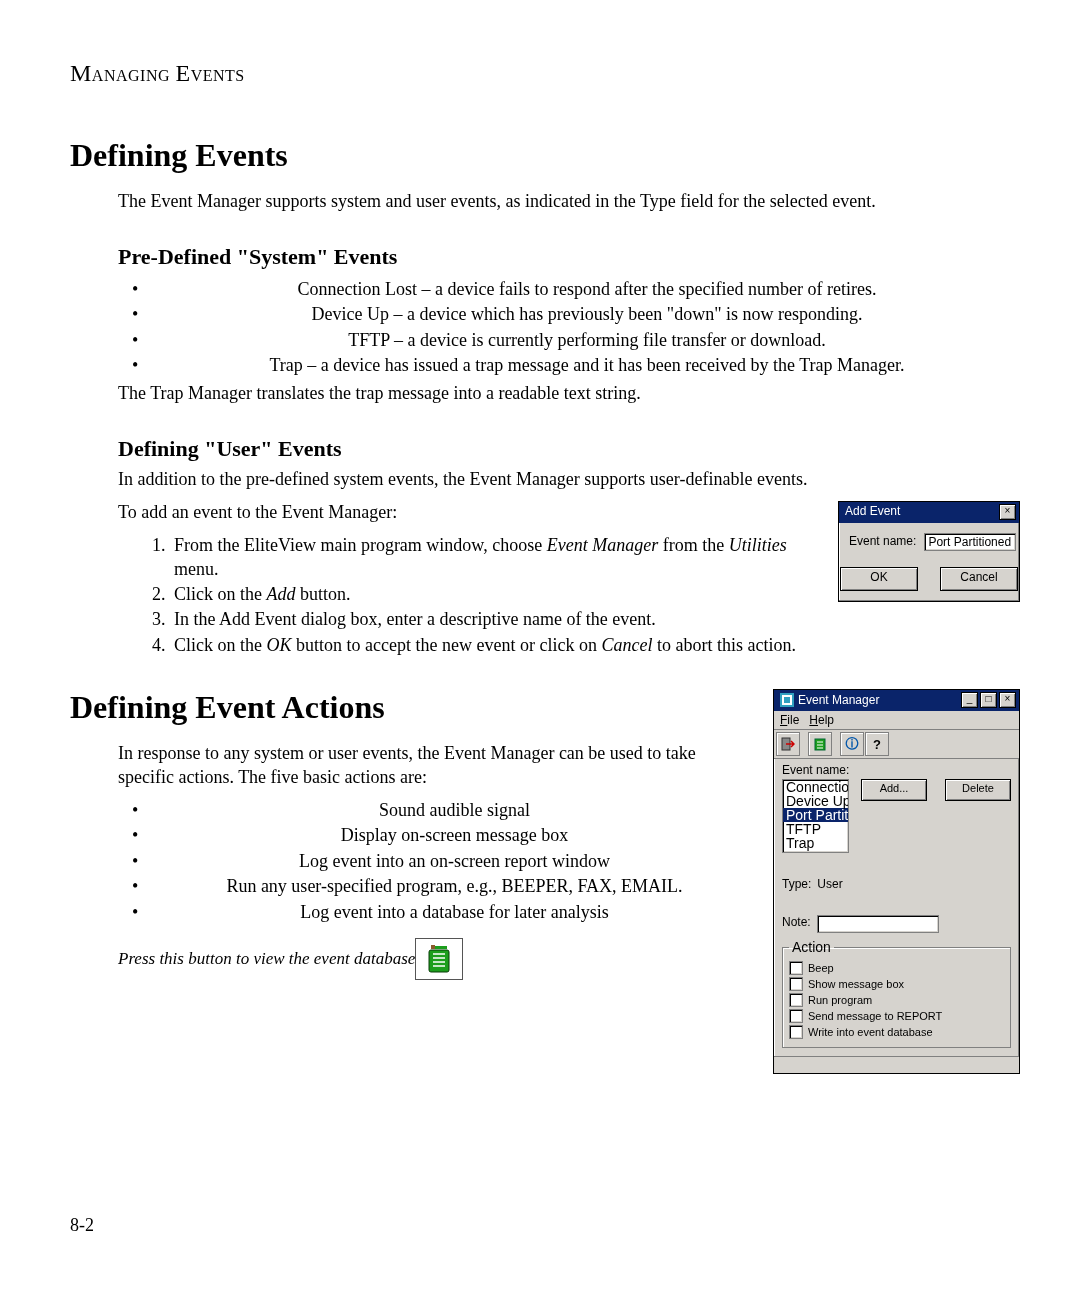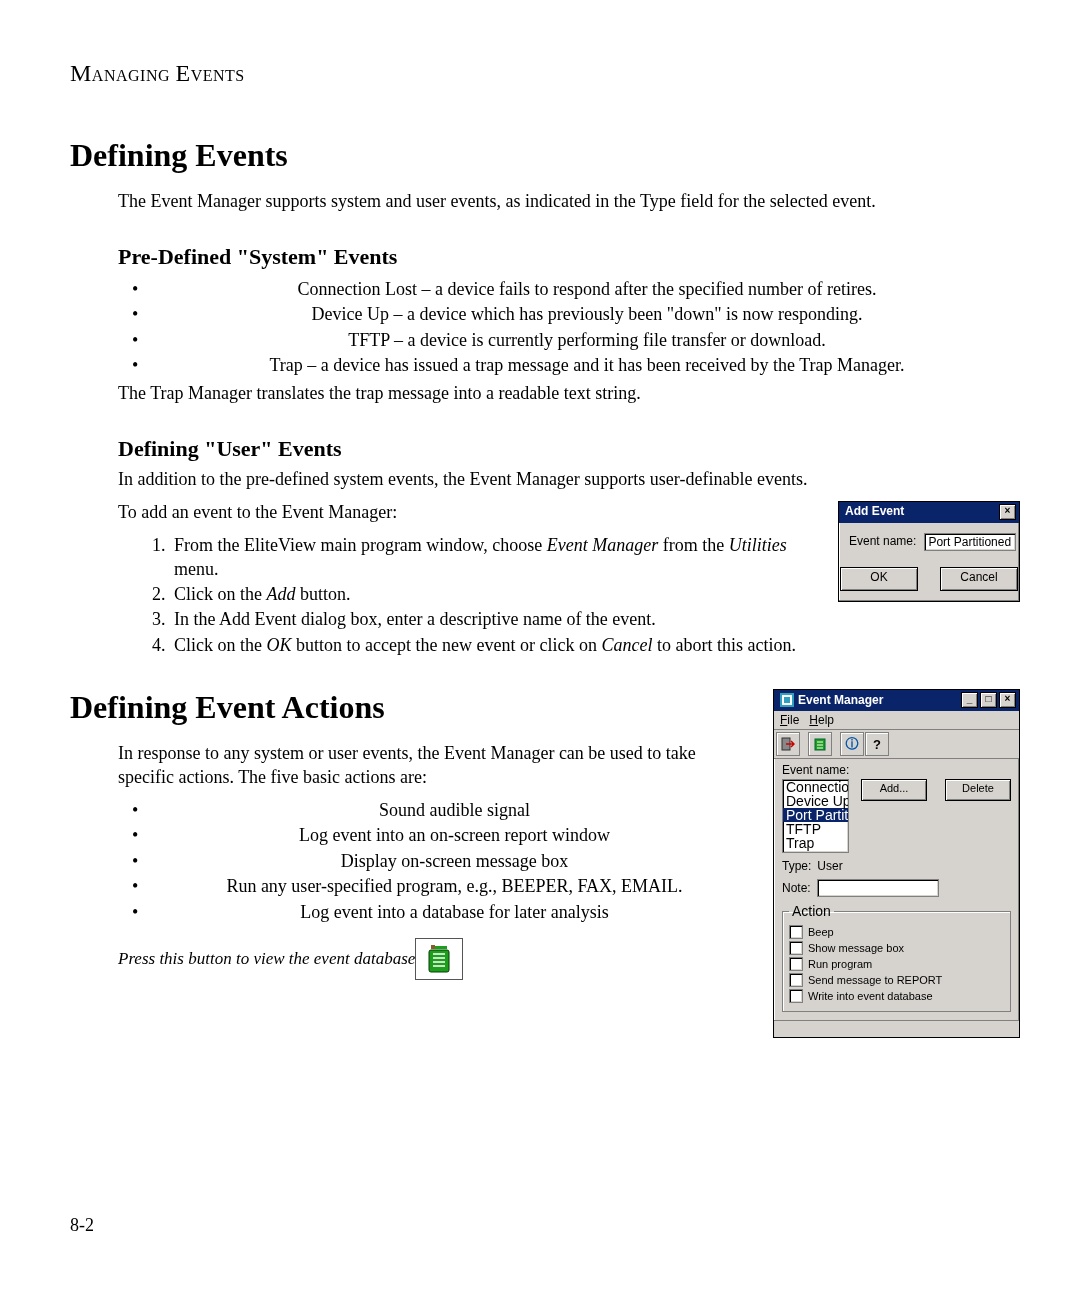--- a/index.html
+++ b/index.html
@@ -77,21 +77,21 @@
     font-size: 12px;
     box-shadow: inset -1px -1px 0 #808080, inset 1px 1px 0 #fff;
   }
   .titlebar {
     background: #0a246a;
     color: #fff;
     display: flex;
     align-items: center;
     justify-content: space-between;
     padding: 2px 3px 3px 6px;
-    font-weight: bold;
+    font-weight: normal;
     font-size: 12px;
   }
   .titlebar .ctrls { display: flex; gap: 2px; }
   .titlebar .ctl {
     width: 15px; height: 14px;
     background: #d6d3ce;
     border: 1px solid #000;
     box-shadow: inset 1px 1px 0 #fff, inset -1px -1px 0 #808080;
     font-family: Arial, sans-serif;
     font-size: 10px;
@@ -160,21 +160,21 @@
     box-shadow: inset 1px 1px 0 #000, inset -1px -1px 0 #d6d3ce;
     width: 130px;
     height: 72px;
     overflow: hidden;
     font-size: 14px;
   }
   .listbox div { padding: 0 3px; line-height: 14px; white-space:nowrap; }
   .listbox .sel { background: #0a246a; color:#fff; }
   .side-btns { display:flex; flex-direction:row; gap:18px; }
   .side-btns .btn9x { min-width: 56px; font-size:11px; height:20px; line-height:16px; padding:0 4px; }
-  .lblrow { margin-top: 6px; font-size:12px; display:flex; align-items:center; gap:6px; }
+  .lblrow { margin-top: 24px; font-size:12px; display:flex; gap:6px; }
   .note-input {
     background:#fff;
     border: 1px solid #808080;
     box-shadow: inset 1px 1px 0 #000, inset -1px -1px 0 #d6d3ce;
     height: 16px;
     flex: 0 0 120px;
   }
   fieldset.action {
     border: 1px solid #808080;
     box-shadow: inset 1px 1px 0 #fff;
@@ -270,22 +270,22 @@
 
   <div style="height:30px"></div>
 
   <div class="two-col">
     <div class="left-col">
       <h1 class="sec">Defining Event Actions</h1>
       <div class="body-block">
         <p>In response to any system or user events, the Event Manager can be used to take specific actions. The five basic actions are:</p>
         <ul class="bullets">
           <li>Sound audible signal</li>
+          <li>Display on-screen message box</li>
           <li>Log event into an on-screen report window</li>
-          <li>Display on-screen message box</li>
           <li>Run any user-specified program, e.g., BEEPER, FAX, EMAIL.</li>
           <li>Log event into a database for later analysis</li>
         </ul>
         <div class="db-row">
           <span class="db-text">Press this button to view the event database</span>
           <div class="db-icon-frame">
             <svg width="28" height="30" viewBox="0 0 28 30">
               <rect x="8" y="2" width="14" height="3" fill="#1d9e1d"></rect>
               <rect x="6" y="1" width="4" height="4" fill="#8b5a2b"></rect>
               <rect x="4" y="6" width="20" height="22" rx="2" fill="#1d9e1d" stroke="#083c08"></rect>

